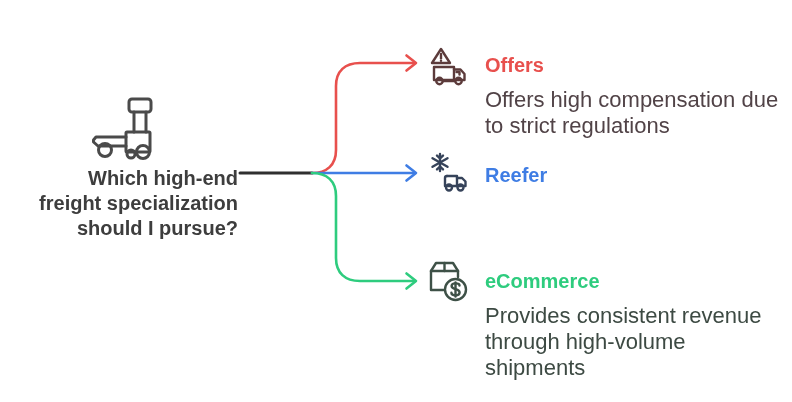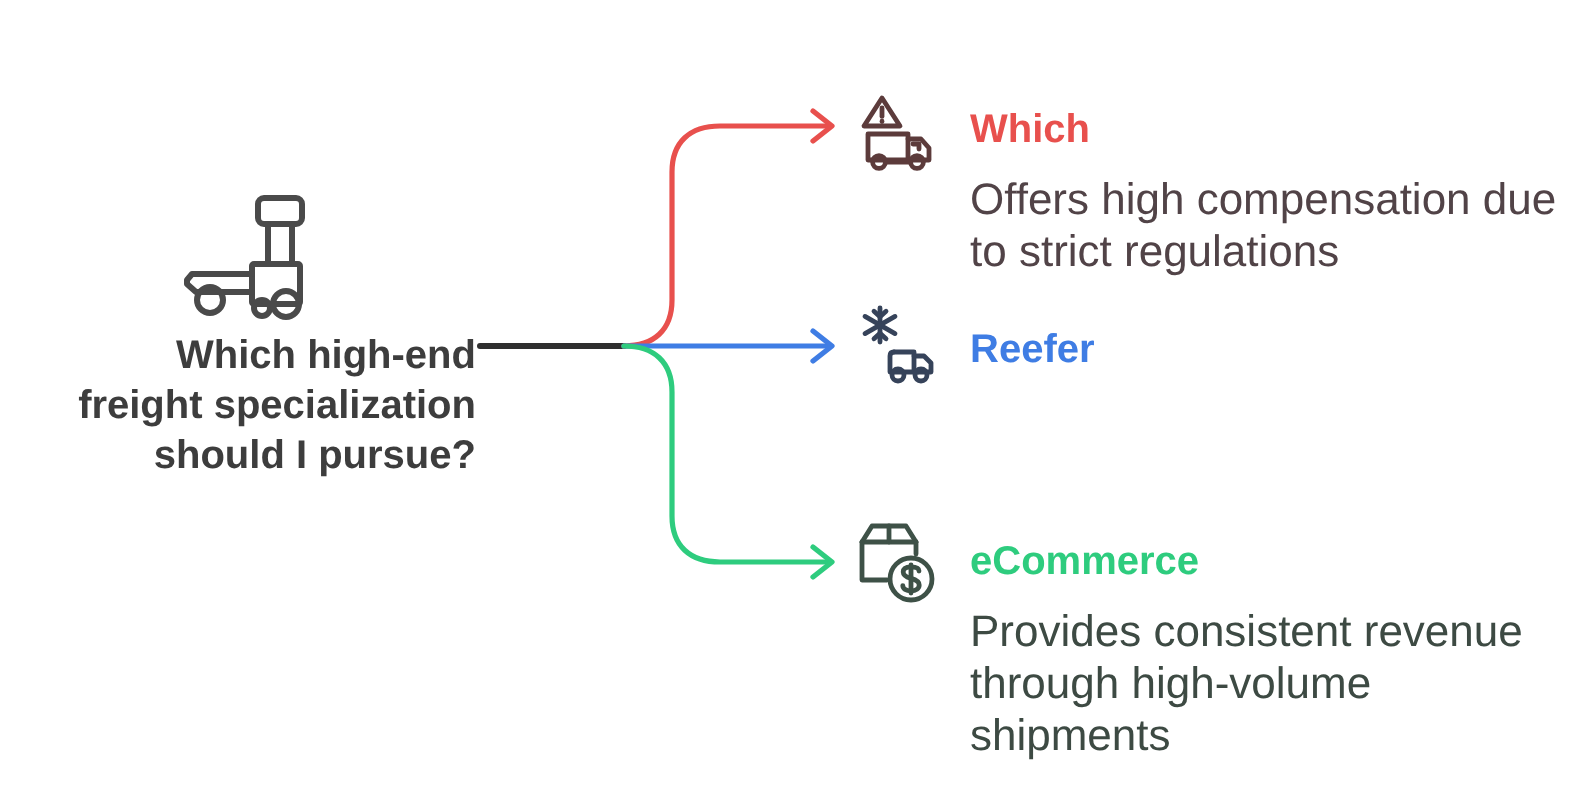--- a/index.html
+++ b/index.html
@@ -84,21 +84,21 @@
     <path d="M12 3 L21 17 H3 Z"></path>
     <path d="M12 8 V12.2"></path>
     <path d="M12 14.6 V14.8"></path>
     <path d="M5 21 H25 V34 H5 Z"></path>
     <path d="M25 23.5 H31.5 L35.5 28 V34 H25"></path>
     <path d="M27.5 26 H30.5 V28.5"></path>
     <circle cx="10.5" cy="35" r="3.2"></circle>
     <circle cx="29.5" cy="35" r="3.2"></circle>
     <path d="M14 35 H26"></path>
   </svg>
-  <div class="abs branch-label hazmat">Which</div>
+  <div class="abs branch-label hazmat">Offers</div>
   <div class="abs branch-desc hazmat">Offers high compensation due
 to strict regulations</div>
 
   <svg class="abs branch-icon reefer" viewBox="0 0 44 46" fill="none" stroke="currentColor" stroke-width="2.4" stroke-linecap="round" stroke-linejoin="round">
     <path d="M13 3 V20"></path>
     <path d="M5.5 7.2 L20.5 15.8"></path>
     <path d="M20.5 7.2 L5.5 15.8"></path>
     <path d="M10 4.6 L13 7.4 L16 4.6"></path>
     <path d="M10 18.4 L13 15.6 L16 18.4"></path>
     <path d="M20 25 Q18 25 18 27 V35 H32"></path>

